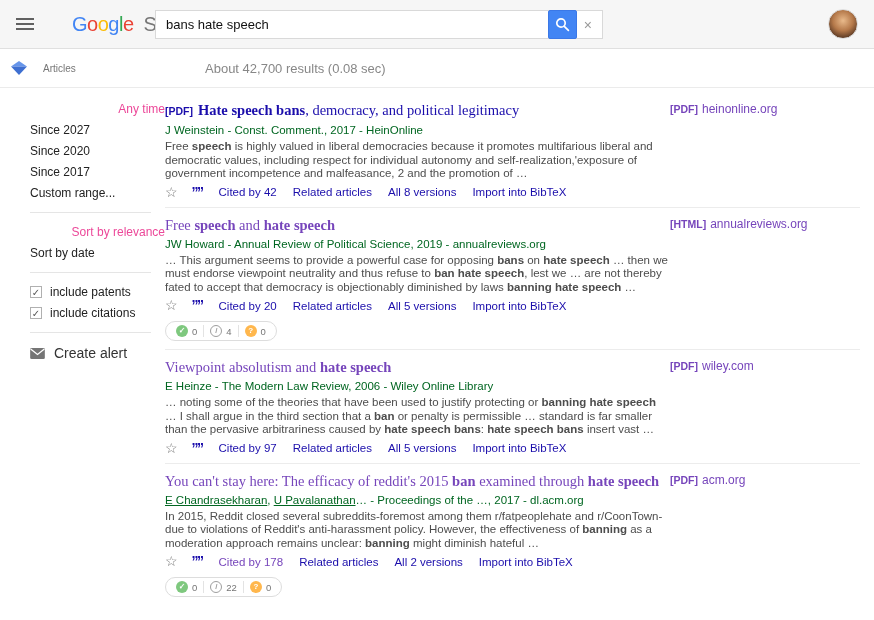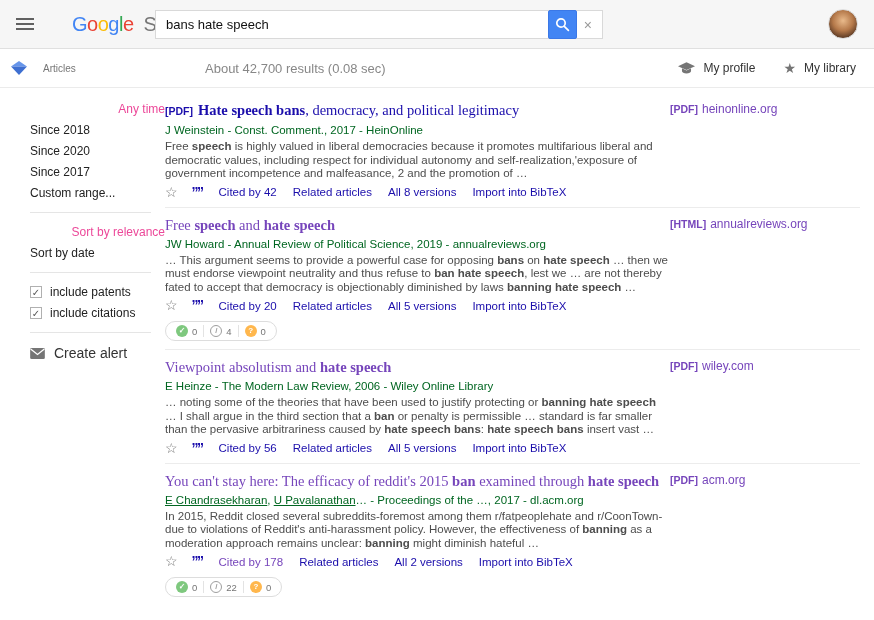--- a/index.html
+++ b/index.html
@@ -104,40 +104,27 @@
 
 <div class="subbar">
   <span class="diamond">
     <svg width="18" height="16" viewBox="0 0 18 16">
       <polygon points="1,6.5 9,1 17,6.5" fill="#6695ea"></polygon>
       <polygon points="1,6.5 17,6.5 9,15" fill="#3e6fd1"></polygon>
     </svg>
   </span>
   <span class="section-label">Articles</span>
   <span class="stats">About 42,700 results (0.08 sec)</span>
-  <div class="subbar-right">
-    <span class="sub-link">
-      <svg width="17" height="13" viewBox="0 0 18 13">
-        <path d="M9 0 L18 4 L9 8 L0 4 Z" fill="#757575"></path>
-        <path d="M4.2 6.3 V9.2 C4.2 10.6 6.3 11.8 9 11.8 C11.7 11.8 13.8 10.6 13.8 9.2 V6.3 L9 8.5 Z" fill="#757575"></path>
-      </svg>
-      <span>My profile</span>
-    </span>
-    <span class="sub-link">
-      <span class="lib-star">★</span>
-      <span>My library</span>
-    </span>
-  </div>
 </div>
 
 <div class="main">
   <div class="sidebar">
     <div id="date-filters">
         <div class="s-item sel">Any time</div>
-        <div class="s-item">Since 2018</div>
+        <div class="s-item">Since 2027</div>
         <div class="s-item">Since 2020</div>
         <div class="s-item">Since 2017</div>
         <div class="s-item">Custom range...</div>
       </div>
     <hr class="side-divider">
     <div id="sort-options">
         <div class="s-item sel">Sort by relevance</div>
         <div class="s-item">Sort by date</div>
       </div>
     <hr class="side-divider">
@@ -202,21 +189,21 @@
         <div class="side-link"><span class="side-tag">[HTML]</span><span>annualreviews.org</span></div>
       </div>
       <div class="result">
         <div class="r-inner">
           <div class="r-title visited"><a><span>Viewpoint absolutism and </span><b>hate speech</b></a></div>
           <div class="r-byline"><span>E Heinze - The Modern Law Review, 2006 - Wiley Online Library</span></div>
           <div class="r-snippet"><span>… noting some of the theories that have been used to justify protecting or </span><b>banning hate speech</b><span> … I shall argue in the third section that a </span><b>ban</b><span> or penalty is permissible … standard is far smaller than the pervasive arbitrariness caused by </span><b>hate speech bans</b><span>: </span><b>hate speech bans</b><span> insert vast …</span></div>
           <div class="r-actions">
             <span class="act-star">☆</span>
             <span class="act-cite">””</span>
-            <a class="act-link">Cited by 56</a>
+            <a class="act-link">Cited by 97</a>
             <a class="act-link">Related articles</a>
             <a class="act-link">All 5 versions</a>
             <a class="act-link">Import into BibTeX</a>
           </div>
         </div>
         <div class="side-link"><span class="side-tag">[PDF]</span><span>wiley.com</span></div>
       </div>
       <div class="result">
         <div class="r-inner"><div class="r-title visited"><a><span>You can't stay here: The efficacy of reddit's 2015 </span><b>ban</b><span> examined through </span><b>hate speech</b></a></div><div class="r-byline"><span class="author-link">E Chandrasekharan</span><span>, </span><span class="author-link">U Pavalanathan</span><span>… - Proceedings of the …, 2017 - dl.acm.org</span></div><div class="r-snippet"><span>In 2015, Reddit closed several subreddits-foremost among them r/fatpeoplehate and r/CoonTown-due to violations of Reddit's anti-harassment policy. However, the effectiveness of </span><b>banning</b><span> as a moderation approach remains unclear: </span><b>banning</b><span> might diminish hateful …</span></div><div class="r-actions">
             <span class="act-star">☆</span>

